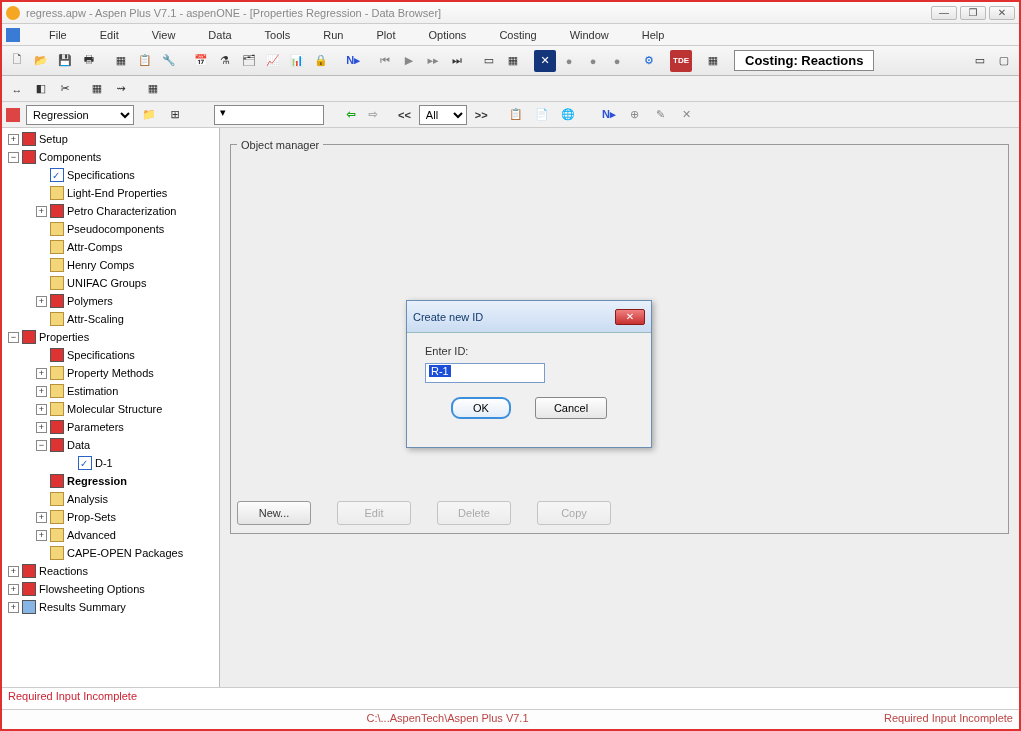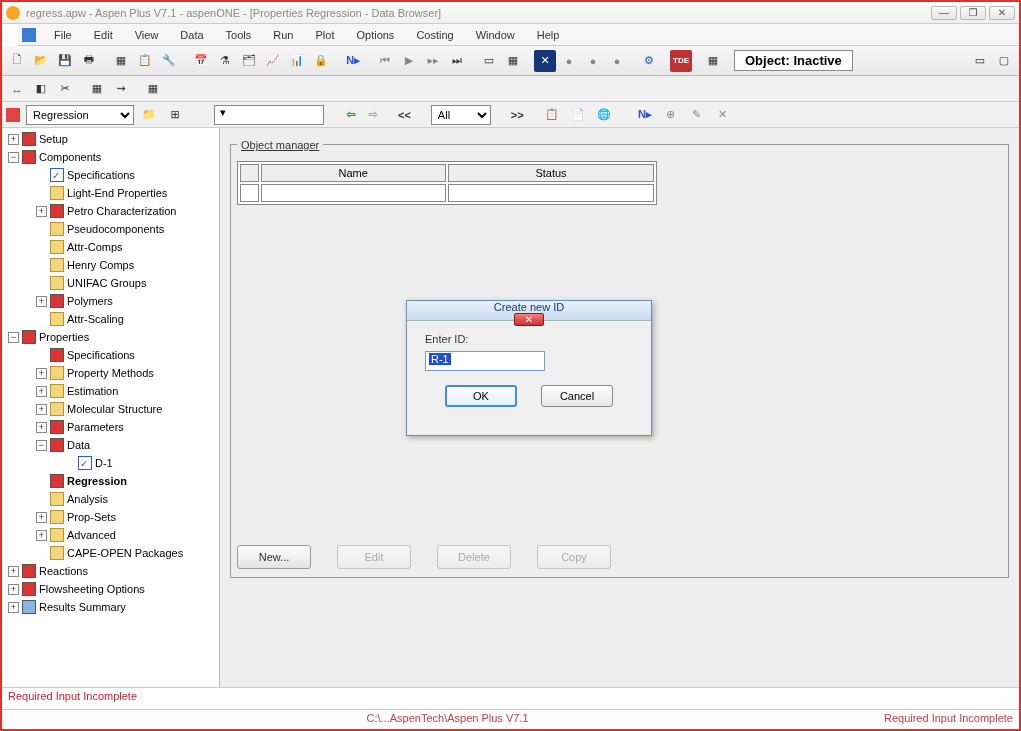--- a/index.html
+++ b/index.html
@@ -6,21 +6,21 @@
 body { background: #fff; border: 2px solid #e03030; width: 1021px; height: 731px; overflow: hidden; position: relative; }
 
 
 .titlebar { height: 22px; background: linear-gradient(#fdfdfd,#f0f0f0); display: flex; align-items: center; padding: 0 4px; border-bottom: 1px solid #ccc; }
 .titlebar .ico { width:14px; height:14px; background:#f5a623; border-radius:50%; margin-right:6px; }
 .titlebar .title { color: #888; flex: 1; }
 .winctrl { display:flex; gap:3px; }
 .winbtn { width:26px; height:14px; border:1px solid #bbb; background:linear-gradient(#fafafa,#e6e6e6); display:flex; align-items:center; justify-content:center; color:#555; font-size:10px; border-radius:2px; }
 
 
-.menubar { height: 22px; display:flex; align-items:center; padding:0 4px; gap: 6px; background:#f6f6f6; border-bottom:1px solid #ccc;margin-left:16px; }
+.menubar { height: 22px; display:flex; align-items:center; padding:0 4px; gap: 17px; background:#f6f6f6; border-bottom:1px solid #ccc; }
 .appico { width:14px; height:14px; background:#3a7bd5; margin-right:4px; }
 .menuitem { padding: 2px 8px; color:#333; }
 
 
 .toolbar { height: 30px; background:linear-gradient(#f7f7f7,#e9e9e9); border-bottom:1px solid #bbb; display:flex; align-items:center; padding:0 4px; gap:2px; }
 .tbtn { width:22px; height:22px; border:1px solid transparent; display:flex; align-items:center; justify-content:center; color:#333; border-radius:2px; }
 .tsep { width:6px; }
 .costing { margin-left: 8px; border:1px solid #888; background:#fff; padding:2px 10px; font-weight:bold; color:#000; font-size:13px; }
 
 
@@ -44,39 +44,39 @@
 .ticon.red { background:#d33; }
 .ticon.folder { background:#f3d67a; border-color:#b8923a; }
 .ticon.check { background:#fff; border-color:#2a63c8; position:relative; }
 .ticon.check::after { content:"✓"; color:#2a63c8; font-size:10px; position:absolute; left:1px; top:-2px; }
 .ticon.blue { background:#87b5e6; }
 .tree .bold { font-weight:bold; }
 
 
 .content { flex:1; background:#eee; position:relative; padding:10px 10px; }
 .fieldset { border:1px solid #999; margin-top:6px; padding:4px 6px 8px 6px; background:#eee; }
-.legend { position:relative; top:-10px; background:#eee; padding:0 4px; color:#333; display:inline-block;text-decoration:underline; }
+.legend { position:relative; top:-10px; background:#eee; padding:0 4px; color:#333; display:inline-block; }
 .objtable { border:1px solid #888; width: 420px; background:#fff; }
 .objtable th { border:1px solid #888; background:#eee; font-weight:normal; padding:2px 6px; text-align:center; }
 .objtable td { border:1px solid #888; height:18px; }
 
 .btnrow { display:flex; gap:26px; margin-top:10px; }
 .winxp-btn { width:74px; height:24px; background:linear-gradient(#fdfdfd,#e4e4e4); border:1px solid #9a9a9a; border-radius:3px; color:#333; display:flex; align-items:center; justify-content:center; }
 .winxp-btn.disabled { color:#aaa; border-color:#c4c4c4; background:linear-gradient(#f6f6f6,#ececec); }
 
 
 .dialog { position:absolute; left:404px; top:298px; width:246px; background:#f0f0f0; border:1px solid #6b8fb3; box-shadow:2px 2px 6px rgba(0,0,0,.3); }
-.dlg-title { height:20px; background:linear-gradient(#e8f0fb,#cadcf2); border-bottom:1px solid #9bb; display:flex; align-items:center; padding:0 6px; justify-content:space-between; color:#123a6b;flex-direction:column; }
+.dlg-title { height:32px; background:linear-gradient(#e8f0fb,#cadcf2); border-bottom:1px solid #9bb; display:flex; align-items:center; padding:0 6px; justify-content:space-between; color:#123a6b; }
 .dlg-close { width:30px; height:16px; background:linear-gradient(#f08080,#c83030); border:1px solid #8a1a1a; border-radius:2px; color:#fff; display:flex; align-items:center; justify-content:center; font-size:10px; }
 .dlg-body { padding:12px 18px; }
 .dlg-label { margin-bottom:6px; color:#333; }
 .dlg-input { width:120px; height:20px; border:1px solid #7a9ccc; padding:1px 3px; background:#fff; }
 .dlg-input .selval { background:#1d4ed8; color:#fff; padding:0 2px; }
 .dlg-btns { display:flex; gap:24px; justify-content:center; padding:14px 0 16px; }
-.dlg-ok { width:72px; height:22px; border:2px solid #3b8fdc; background:linear-gradient(#fefefe,#e4eef9); border-radius:3px; display:flex; align-items:center; justify-content:center; }
+.dlg-ok { width:60px; height:22px; border:2px solid #3b8fdc; background:linear-gradient(#fefefe,#e4eef9); border-radius:9px; display:flex; align-items:center; justify-content:center; }
 .dlg-cancel { width:72px; height:22px; border:1px solid #888; background:linear-gradient(#fefefe,#e6e6e6); border-radius:3px; display:flex; align-items:center; justify-content:center; }
 
 
 .statusbar { height:22px; background:#fff; border-top:1px solid #ccc; padding:2px 6px; color:#c23; }
 .statusbar2 { height:20px; background:#fdfdfd; border-top:1px solid #ccc; display:flex; justify-content:space-between; padding:2px 6px; color:#b44; font-size:10px; }
 .statusbar2 .mid { color:#b44; }
 .g { color:#888; }
 </style>
 </head>
 <body>
@@ -136,21 +136,21 @@
   <div class="tbtn" style="background:#14357a;color:#fff">✕</div>
   <div class="tbtn g">●</div>
   <div class="tbtn g">●</div>
   <div class="tbtn g">●</div>
   <div class="tsep"></div>
   <div class="tbtn" style="color:#1262d6">⚙</div>
   <div class="tsep"></div>
   <div class="tbtn" style="background:#b33;color:#fff;font-size:8px;font-weight:bold">TDE</div>
   <div class="tsep"></div>
   <div class="tbtn">▦</div>
-  <div class="costing">Object: Inactive</div>
+  <div class="costing">Costing: Reactions</div>
   <div style="flex:1"></div>
   <div class="tbtn">▭</div>
   <div class="tbtn">▢</div>
 </div>
 
 <div class="toolbar2">
   <div class="tbtn">↔</div>
   <div class="tbtn">◧</div>
   <div class="tbtn">✂</div>
   <div class="tsep"></div>
@@ -167,21 +167,21 @@
   </select>
   <div class="tbtn">📁</div>
   <div class="tbtn">⊞</div>
   <div style="width:20px"></div>
   <span class="combo">&nbsp;▾</span>
   <div style="width:10px"></div>
   <span class="navarrow" style="color:#18a218">⇦</span>
   <span class="navarrow" style="color:#aaa">⇨</span>
   <div style="width:8px"></div>
   <span style="color:#333;font-weight:bold">&lt;&lt;</span>
-  <select style="width:60px;margin:0 16px">
+  <select style="width:48px;margin:0 4px">
     <option>All</option>
   </select>
   <span style="color:#333;font-weight:bold">&gt;&gt;</span>
   <div style="width:10px"></div>
   <div class="tbtn g">📋</div>
   <div class="tbtn g">📄</div>
   <div class="tbtn">🌐</div>
   <div style="width:10px"></div>
   <div class="tbtn" style="color:#2a4fd8;font-weight:bold">N▸</div>
   <div class="tbtn g">⊕</div>
@@ -338,34 +338,20 @@
           <span class="tgl">+</span>
           <span class="ticon blue"></span>
           <span>Results Summary</span>
         </li>
     </ul>
   </div>
 
   <div class="content">
     <div class="fieldset">
       <span class="legend">Object manager</span>
-      <table class="objtable">
-        <tbody>
-            <tr>
-          <th style="width:18px"></th>
-          <th style="width:180px">Name</th>
-          <th style="width:200px">Status</th>
-        </tr>
-        <tr>
-              <td></td>
-              <td></td>
-              <td></td>
-            </tr>
-      </tbody>
-        </table>
 
       <div style="height:330px"></div>
 
       <div class="btnrow">
         <div class="winxp-btn">New...</div>
         <div class="winxp-btn disabled">Edit</div>
         <div class="winxp-btn disabled">Delete</div>
         <div class="winxp-btn disabled">Copy</div>
       </div>
     </div>

